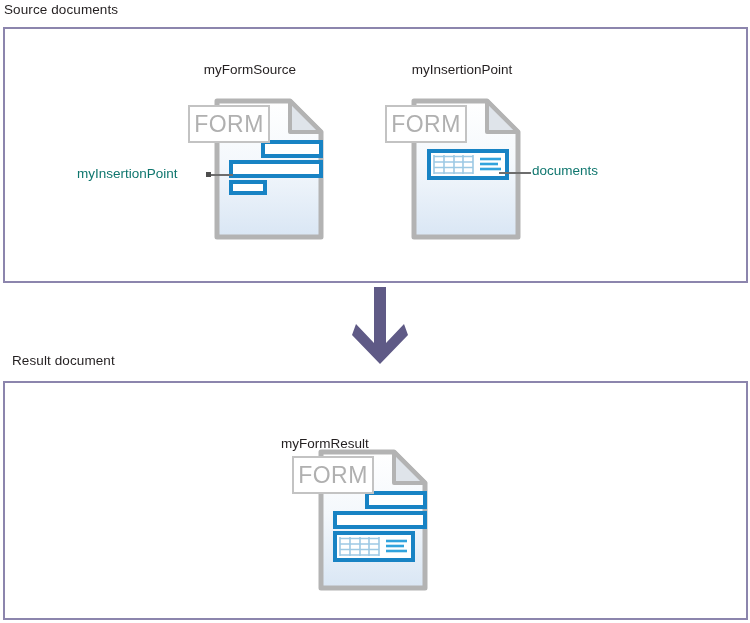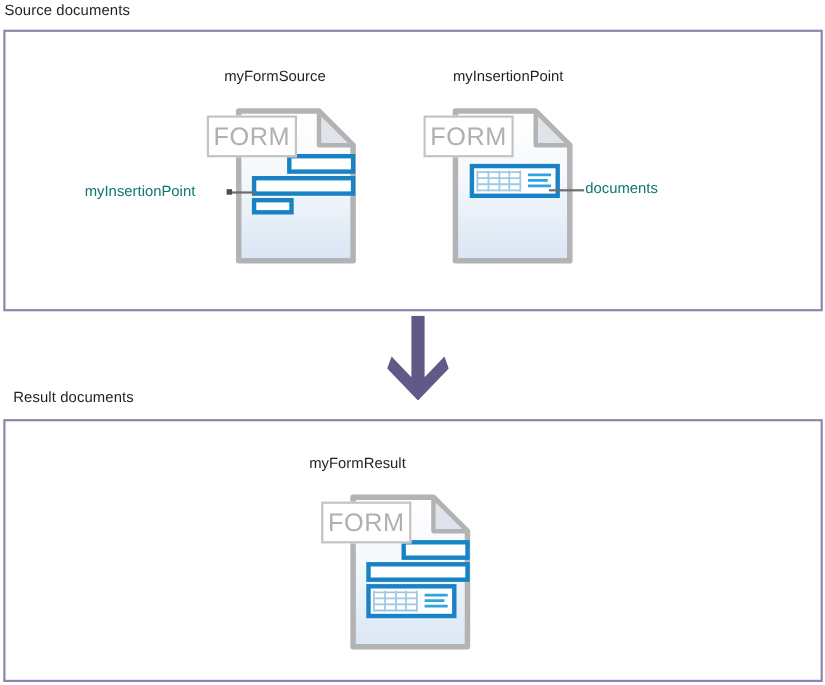--- a/index.html
+++ b/index.html
@@ -176,25 +176,25 @@
             display:flex; align-items:center; justify-content:center;">
   <span style="font-size:23px; color:#b0b0b0; letter-spacing:0.5px;">FORM</span>
 </div>
 
 <div id="flow-arrow">
   <svg viewBox="0 0 56 77" xmlns="http://www.w3.org/2000/svg">
     <path d="M22,0 L34,0 L34,56 L52,37 L56,48 L28,77 L0,48 L4,37 L22,56 Z" fill="#5f5a86"></path>
   </svg>
 </div>
 
-<div class="section-caption" id="caption-result">Result documents</div>
+<div class="section-caption" id="caption-result">Result document</div>
 
 <div class="panel" id="panel-result"></div>
 
-<div class="doc-title" id="title-form-result" style="left:225px; top:413px; width:200px;text-align:center;">myFormResult</div>
+<div class="doc-title" id="title-form-result" style="left:225px; top:436px; width:200px;text-align:center;">myFormResult</div>
 
 <div class="doc" id="doc-form-result" style="left:318px; top:449px;">
   <svg viewBox="0 0 110 142" xmlns="http://www.w3.org/2000/svg">
     <defs>
       <linearGradient id="pageGradC" x1="0" y1="0" x2="0" y2="1">
         <stop offset="0%" stop-color="#ffffff"></stop>
         <stop offset="45%" stop-color="#f4f8fc"></stop>
         <stop offset="100%" stop-color="#d9e6f4"></stop>
       </linearGradient>
     </defs>

